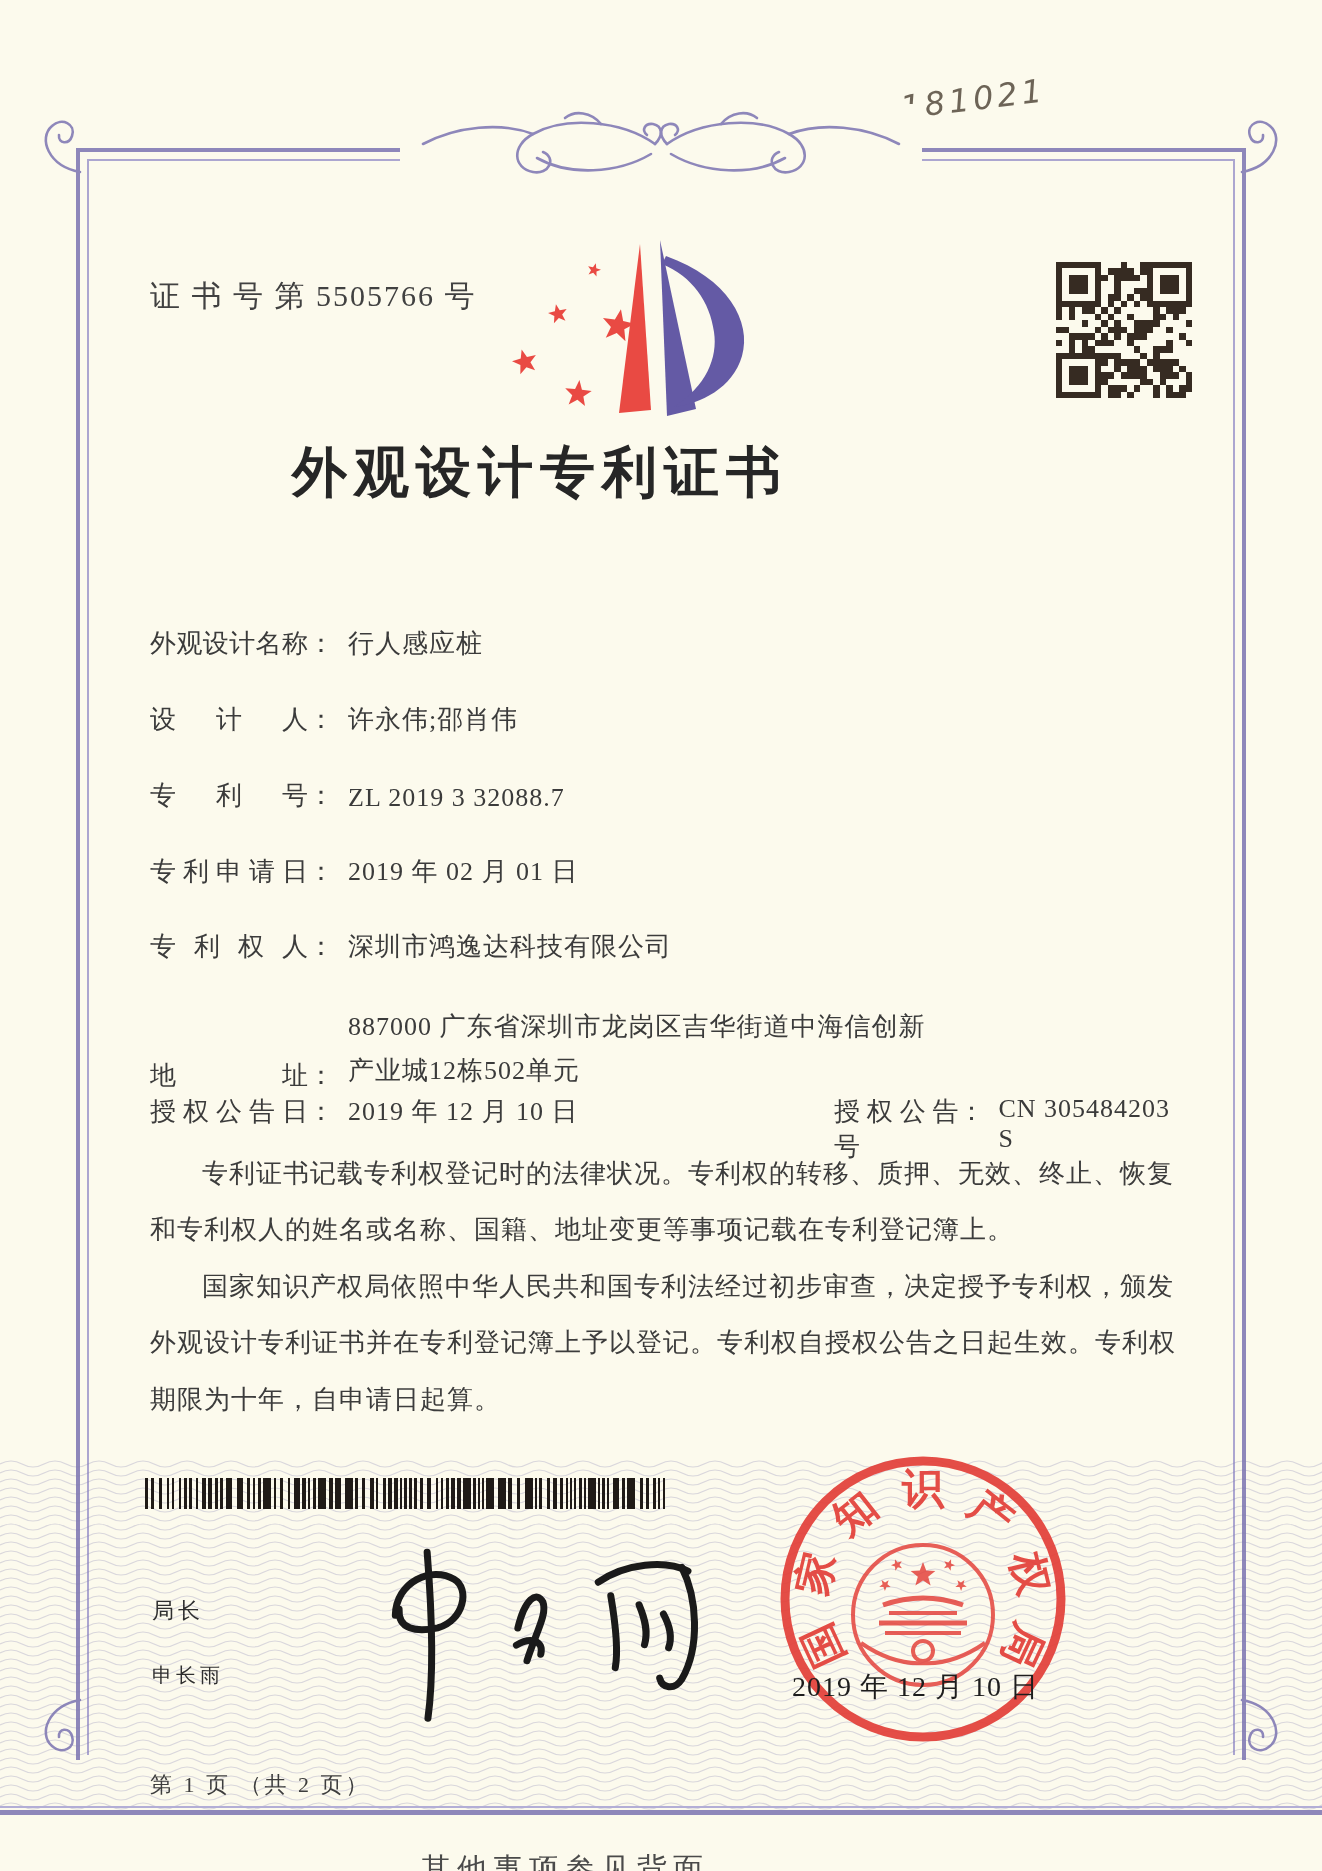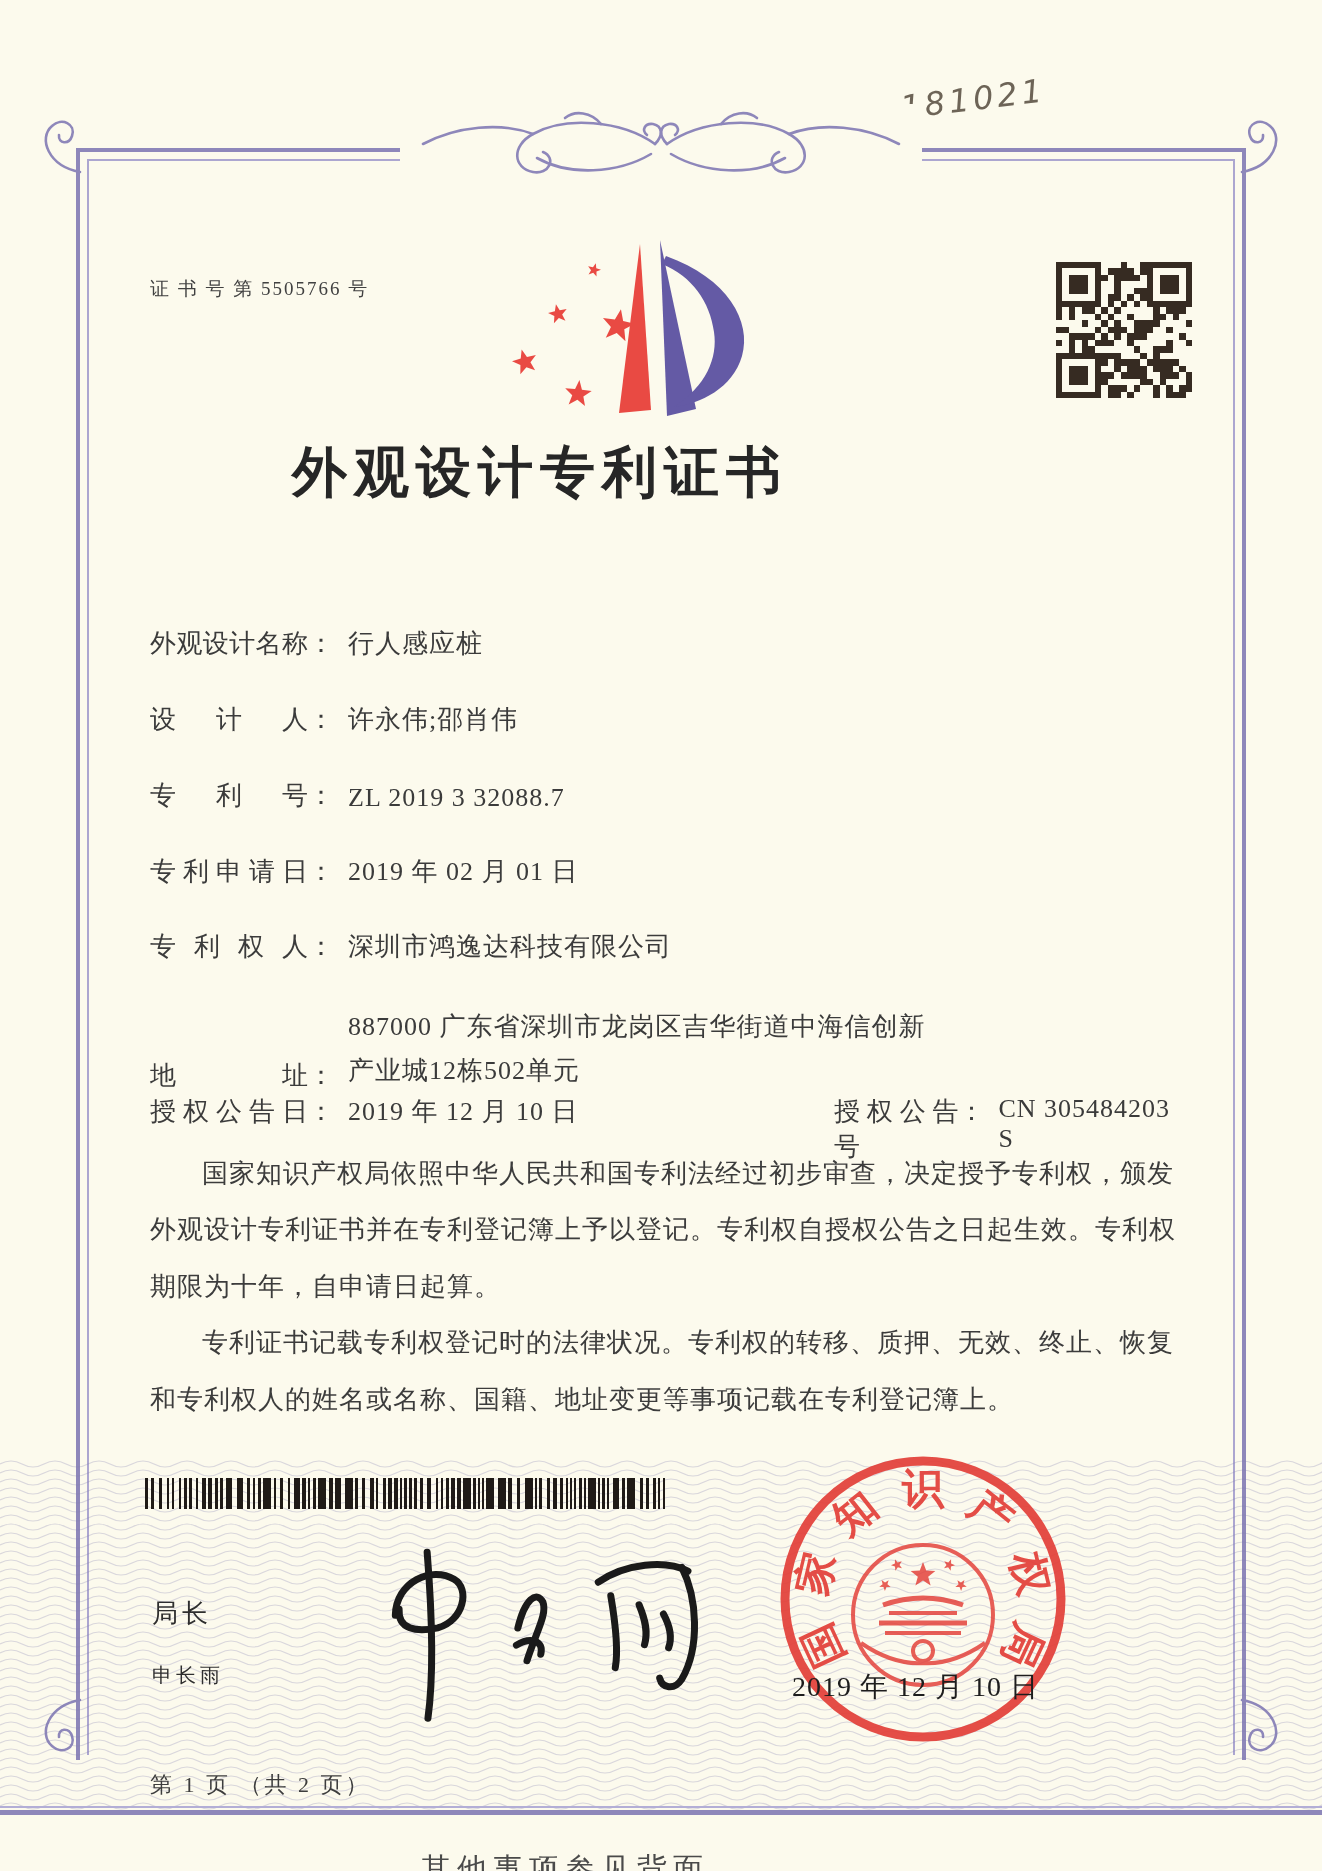--- a/index.html
+++ b/index.html
@@ -11,41 +11,41 @@
   
   .frame-outer{position:absolute;left:76px;top:148px;width:1170px;height:1612px;
     border-left:4px solid #8e87ba;border-right:4px solid #8e87ba;border-top:4px solid #8e87ba;box-sizing:border-box;}
   .frame-inner{position:absolute;left:87px;top:159px;width:1148px;height:1596px;
     border-left:2px solid #aca6d0;border-right:2px solid #aca6d0;border-top:2px solid #aca6d0;box-sizing:border-box;}
   .ornament-box{position:absolute;left:400px;top:104px;width:522px;height:92px;background:#fcfaed;}
   .corner{position:absolute;width:48px;height:58px;}
   
   .handnote{position:absolute;left:900px;top:80px;font-family:"DejaVu Sans",sans-serif;
     font-style:italic;font-size:32px;letter-spacing:4px;color:#6d6457;transform:rotate(-7deg);}
-  .certno{position:absolute;left:150px;top:276px;font-size:19px;letter-spacing:2px;color:#414141;}
+  .certno{position:absolute;left:150px;top:276px;font-size:30px;letter-spacing:2px;color:#414141;}
   .logo{position:absolute;left:470px;top:230px;}
   .qr{position:absolute;left:1056px;top:262px;}
   .title{position:absolute;left:292px;top:436px;margin:0;font-size:55px;font-weight:700;
     letter-spacing:7px;color:#262626;white-space:nowrap;}
   
   .frow{position:absolute;left:150px;font-size:26px;color:#3b3b3b;display:flex;align-items:flex-end;}
   .flabel{display:inline-block;width:158px;text-align:justify;text-align-last:justify;}
   .fcolon{display:inline-block;margin-right:14px;}
   .fvalue{display:inline-block;letter-spacing:1px;}
   .fvalue.addr{width:592px;line-height:1.7;}
   .pair2{position:absolute;left:672px;top:0;display:flex;font-size:26px;margin-left:12px;}
   .pair2 .flabel{width:132px;}
   
   .paras{position:absolute;left:150px;top:1146px;width:1032px;font-size:26px;line-height:2.17;
     letter-spacing:1px;color:#3c3c3c;}
   .paras p{margin:0;text-indent:2em;}
   
   .waves{position:absolute;left:0;top:1458px;}
   .barcode{position:absolute;left:145px;top:1478px;}
-  .sig-title{position:absolute;left:152px;top:1596px;font-size:26px;letter-spacing:4px;color:#2e2e2e;}
+  .sig-title{position:absolute;left:152px;top:1596px;font-size:22px;letter-spacing:4px;color:#2e2e2e;}
   .sig-name{position:absolute;left:152px;top:1662px;font-size:20px;letter-spacing:4px;color:#2e2e2e;}
   .signature{position:absolute;left:368px;top:1532px;}
   .seal{position:absolute;left:768px;top:1444px;}
   .seal-date{position:absolute;left:792px;top:1668px;font-size:28px;letter-spacing:1px;color:#1d1d1d;}
   .page-info{position:absolute;left:150px;top:1770px;width:830px;
     font-size:22px;letter-spacing:3px;color:#3d3d3d;}
   .bottom-line-thin{position:absolute;left:0;top:1806px;width:1322px;height:2px;background:#b3aed6;}
   .bottom-line{position:absolute;left:0;top:1810px;width:1322px;height:5px;background:#8e87ba;}
   .clipped{position:absolute;left:150px;top:1849px;width:830px;height:22px;overflow:hidden;
     text-align:center;font-size:30px;letter-spacing:6px;color:#4a4a4a;}
@@ -389,22 +389,22 @@
       <span class="fcolon">：</span>
       <span class="fvalue">2019 年 12 月 10 日</span>
     <span class="pair2">
       <span class="flabel">授权公告号</span>
         <span class="fcolon">：</span>
         <span class="fvalue">CN 305484203 S</span>
     </span>
   </div>
 
   <div class="paras">
+    <p>专利证书记载专利权登记时的法律状况。专利权的转移、质押、无效、终止、恢复和专利权人的姓名或名称、国籍、地址变更等事项记载在专利登记簿上。</p>
     <p>国家知识产权局依照中华人民共和国专利法经过初步审查，决定授予专利权，颁发外观设计专利证书并在专利登记簿上予以登记。专利权自授权公告之日起生效。专利权期限为十年，自申请日起算。</p>
-    <p>专利证书记载专利权登记时的法律状况。专利权的转移、质押、无效、终止、恢复和专利权人的姓名或名称、国籍、地址变更等事项记载在专利登记簿上。</p>
   </div>
 
   <svg class="waves" width="1322" height="352" viewBox="0 0 1322 352">
       <g id="wave-lines" fill="none" stroke="rgba(130,124,175,0.28)" stroke-width="1.2">
         <path d="M0 6 q 11 -6 22 0 t 22 0 t 22 0 t 22 0 t 22 0 t 22 0 t 22 0 t 22 0 t 22 0 t 22 0 t 22 0 t 22 0 t 22 0 t 22 0 t 22 0 t 22 0 t 22 0 t 22 0 t 22 0 t 22 0 t 22 0 t 22 0 t 22 0 t 22 0 t 22 0 t 22 0 t 22 0 t 22 0 t 22 0 t 22 0 t 22 0 t 22 0 t 22 0 t 22 0 t 22 0 t 22 0 t 22 0 t 22 0 t 22 0 t 22 0 t 22 0 t 22 0 t 22 0 t 22 0 t 22 0 t 22 0 t 22 0 t 22 0 t 22 0 t 22 0 t 22 0 t 22 0 t 22 0 t 22 0 t 22 0 t 22 0 t 22 0 t 22 0 t 22 0 t 22 0 t 22 0"></path>
         <path d="M0 15 q 11 -6 22 0 t 22 0 t 22 0 t 22 0 t 22 0 t 22 0 t 22 0 t 22 0 t 22 0 t 22 0 t 22 0 t 22 0 t 22 0 t 22 0 t 22 0 t 22 0 t 22 0 t 22 0 t 22 0 t 22 0 t 22 0 t 22 0 t 22 0 t 22 0 t 22 0 t 22 0 t 22 0 t 22 0 t 22 0 t 22 0 t 22 0 t 22 0 t 22 0 t 22 0 t 22 0 t 22 0 t 22 0 t 22 0 t 22 0 t 22 0 t 22 0 t 22 0 t 22 0 t 22 0 t 22 0 t 22 0 t 22 0 t 22 0 t 22 0 t 22 0 t 22 0 t 22 0 t 22 0 t 22 0 t 22 0 t 22 0 t 22 0 t 22 0 t 22 0 t 22 0 t 22 0"></path>
         <path d="M0 24 q 11 -6 22 0 t 22 0 t 22 0 t 22 0 t 22 0 t 22 0 t 22 0 t 22 0 t 22 0 t 22 0 t 22 0 t 22 0 t 22 0 t 22 0 t 22 0 t 22 0 t 22 0 t 22 0 t 22 0 t 22 0 t 22 0 t 22 0 t 22 0 t 22 0 t 22 0 t 22 0 t 22 0 t 22 0 t 22 0 t 22 0 t 22 0 t 22 0 t 22 0 t 22 0 t 22 0 t 22 0 t 22 0 t 22 0 t 22 0 t 22 0 t 22 0 t 22 0 t 22 0 t 22 0 t 22 0 t 22 0 t 22 0 t 22 0 t 22 0 t 22 0 t 22 0 t 22 0 t 22 0 t 22 0 t 22 0 t 22 0 t 22 0 t 22 0 t 22 0 t 22 0 t 22 0"></path>
         <path d="M0 33 q 11 -6 22 0 t 22 0 t 22 0 t 22 0 t 22 0 t 22 0 t 22 0 t 22 0 t 22 0 t 22 0 t 22 0 t 22 0 t 22 0 t 22 0 t 22 0 t 22 0 t 22 0 t 22 0 t 22 0 t 22 0 t 22 0 t 22 0 t 22 0 t 22 0 t 22 0 t 22 0 t 22 0 t 22 0 t 22 0 t 22 0 t 22 0 t 22 0 t 22 0 t 22 0 t 22 0 t 22 0 t 22 0 t 22 0 t 22 0 t 22 0 t 22 0 t 22 0 t 22 0 t 22 0 t 22 0 t 22 0 t 22 0 t 22 0 t 22 0 t 22 0 t 22 0 t 22 0 t 22 0 t 22 0 t 22 0 t 22 0 t 22 0 t 22 0 t 22 0 t 22 0 t 22 0"></path>
         <path d="M0 42 q 11 -6 22 0 t 22 0 t 22 0 t 22 0 t 22 0 t 22 0 t 22 0 t 22 0 t 22 0 t 22 0 t 22 0 t 22 0 t 22 0 t 22 0 t 22 0 t 22 0 t 22 0 t 22 0 t 22 0 t 22 0 t 22 0 t 22 0 t 22 0 t 22 0 t 22 0 t 22 0 t 22 0 t 22 0 t 22 0 t 22 0 t 22 0 t 22 0 t 22 0 t 22 0 t 22 0 t 22 0 t 22 0 t 22 0 t 22 0 t 22 0 t 22 0 t 22 0 t 22 0 t 22 0 t 22 0 t 22 0 t 22 0 t 22 0 t 22 0 t 22 0 t 22 0 t 22 0 t 22 0 t 22 0 t 22 0 t 22 0 t 22 0 t 22 0 t 22 0 t 22 0 t 22 0"></path>
         <path d="M0 51 q 11 -6 22 0 t 22 0 t 22 0 t 22 0 t 22 0 t 22 0 t 22 0 t 22 0 t 22 0 t 22 0 t 22 0 t 22 0 t 22 0 t 22 0 t 22 0 t 22 0 t 22 0 t 22 0 t 22 0 t 22 0 t 22 0 t 22 0 t 22 0 t 22 0 t 22 0 t 22 0 t 22 0 t 22 0 t 22 0 t 22 0 t 22 0 t 22 0 t 22 0 t 22 0 t 22 0 t 22 0 t 22 0 t 22 0 t 22 0 t 22 0 t 22 0 t 22 0 t 22 0 t 22 0 t 22 0 t 22 0 t 22 0 t 22 0 t 22 0 t 22 0 t 22 0 t 22 0 t 22 0 t 22 0 t 22 0 t 22 0 t 22 0 t 22 0 t 22 0 t 22 0 t 22 0"></path>

